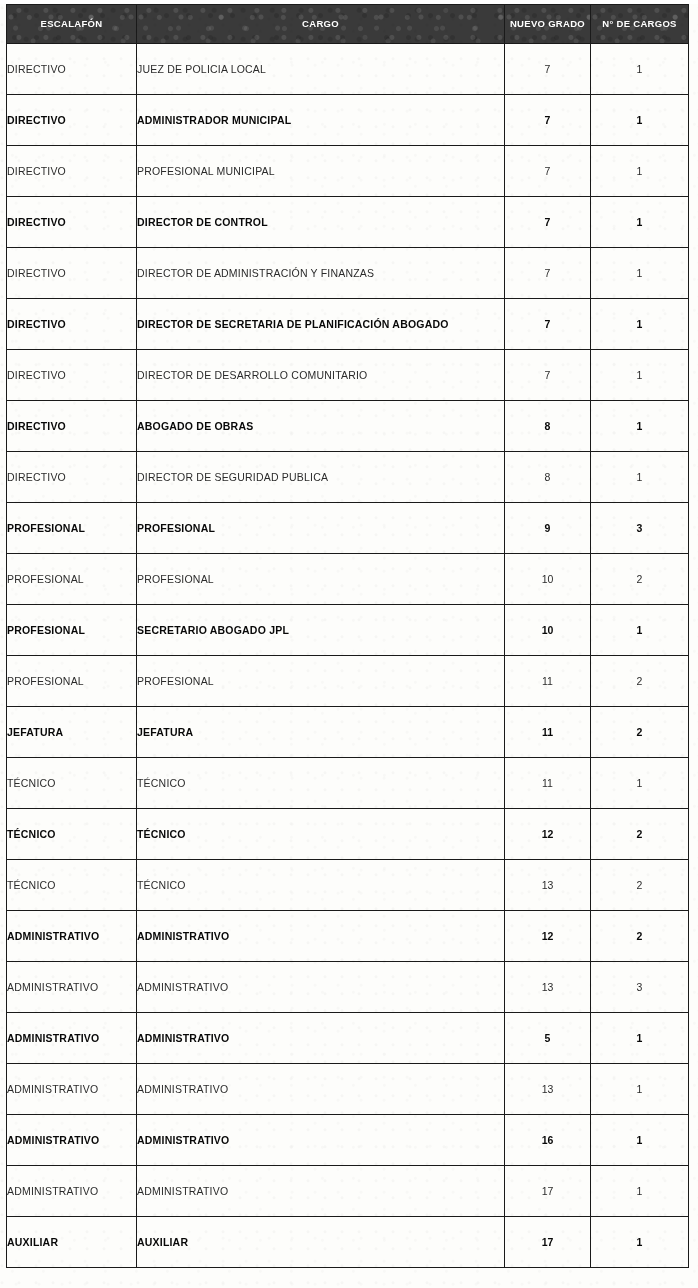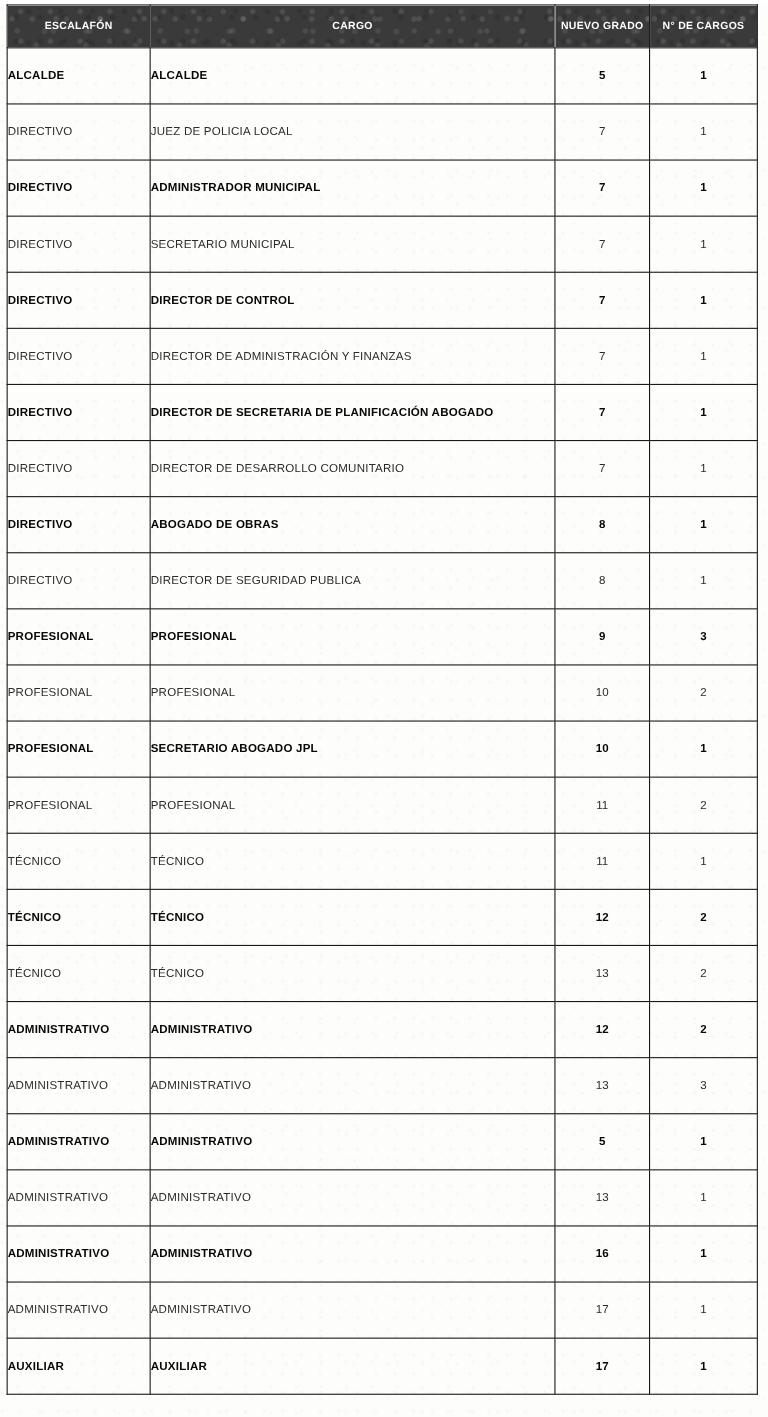--- a/index.html
+++ b/index.html
@@ -135,41 +135,35 @@
           <span class="hdr-noise"></span>
           <span class="hdr-label">NUEVO GRADO</span>
         </th>
         <th>
           <span class="hdr-noise"></span>
           <span class="hdr-label">N° DE CARGOS</span>
         </th>
       </tr>
     </thead>
     <tbody id="tbody">
-        <tr class="ink-dark">
-          <td class="c-esc">ALCALDE</td>
-          <td class="c-cargo">ALCALDE</td>
-          <td class="c-grado">5</td>
-          <td class="c-num">1</td>
-        </tr>
         <tr class="ink-light">
           <td class="c-esc">DIRECTIVO</td>
           <td class="c-cargo">JUEZ DE POLICIA LOCAL</td>
           <td class="c-grado">7</td>
           <td class="c-num">1</td>
         </tr>
         <tr class="ink-dark">
           <td class="c-esc">DIRECTIVO</td>
           <td class="c-cargo">ADMINISTRADOR MUNICIPAL</td>
           <td class="c-grado">7</td>
           <td class="c-num">1</td>
         </tr>
         <tr class="ink-light">
           <td class="c-esc">DIRECTIVO</td>
-          <td class="c-cargo">SECRETARIO MUNICIPAL</td>
+          <td class="c-cargo">PROFESIONAL MUNICIPAL</td>
           <td class="c-grado">7</td>
           <td class="c-num">1</td>
         </tr>
         <tr class="ink-dark">
           <td class="c-esc">DIRECTIVO</td>
           <td class="c-cargo">DIRECTOR DE CONTROL</td>
           <td class="c-grado">7</td>
           <td class="c-num">1</td>
         </tr>
         <tr class="ink-light">
@@ -216,20 +210,26 @@
         </tr>
         <tr class="ink-dark">
           <td class="c-esc">PROFESIONAL</td>
           <td class="c-cargo">SECRETARIO ABOGADO JPL</td>
           <td class="c-grado">10</td>
           <td class="c-num">1</td>
         </tr>
         <tr class="ink-light">
           <td class="c-esc">PROFESIONAL</td>
           <td class="c-cargo">PROFESIONAL</td>
+          <td class="c-grado">11</td>
+          <td class="c-num">2</td>
+        </tr>
+        <tr class="ink-dark">
+          <td class="c-esc">JEFATURA</td>
+          <td class="c-cargo">JEFATURA</td>
           <td class="c-grado">11</td>
           <td class="c-num">2</td>
         </tr>
         <tr class="ink-light">
           <td class="c-esc">TÉCNICO</td>
           <td class="c-cargo">TÉCNICO</td>
           <td class="c-grado">11</td>
           <td class="c-num">1</td>
         </tr>
         <tr class="ink-dark">

